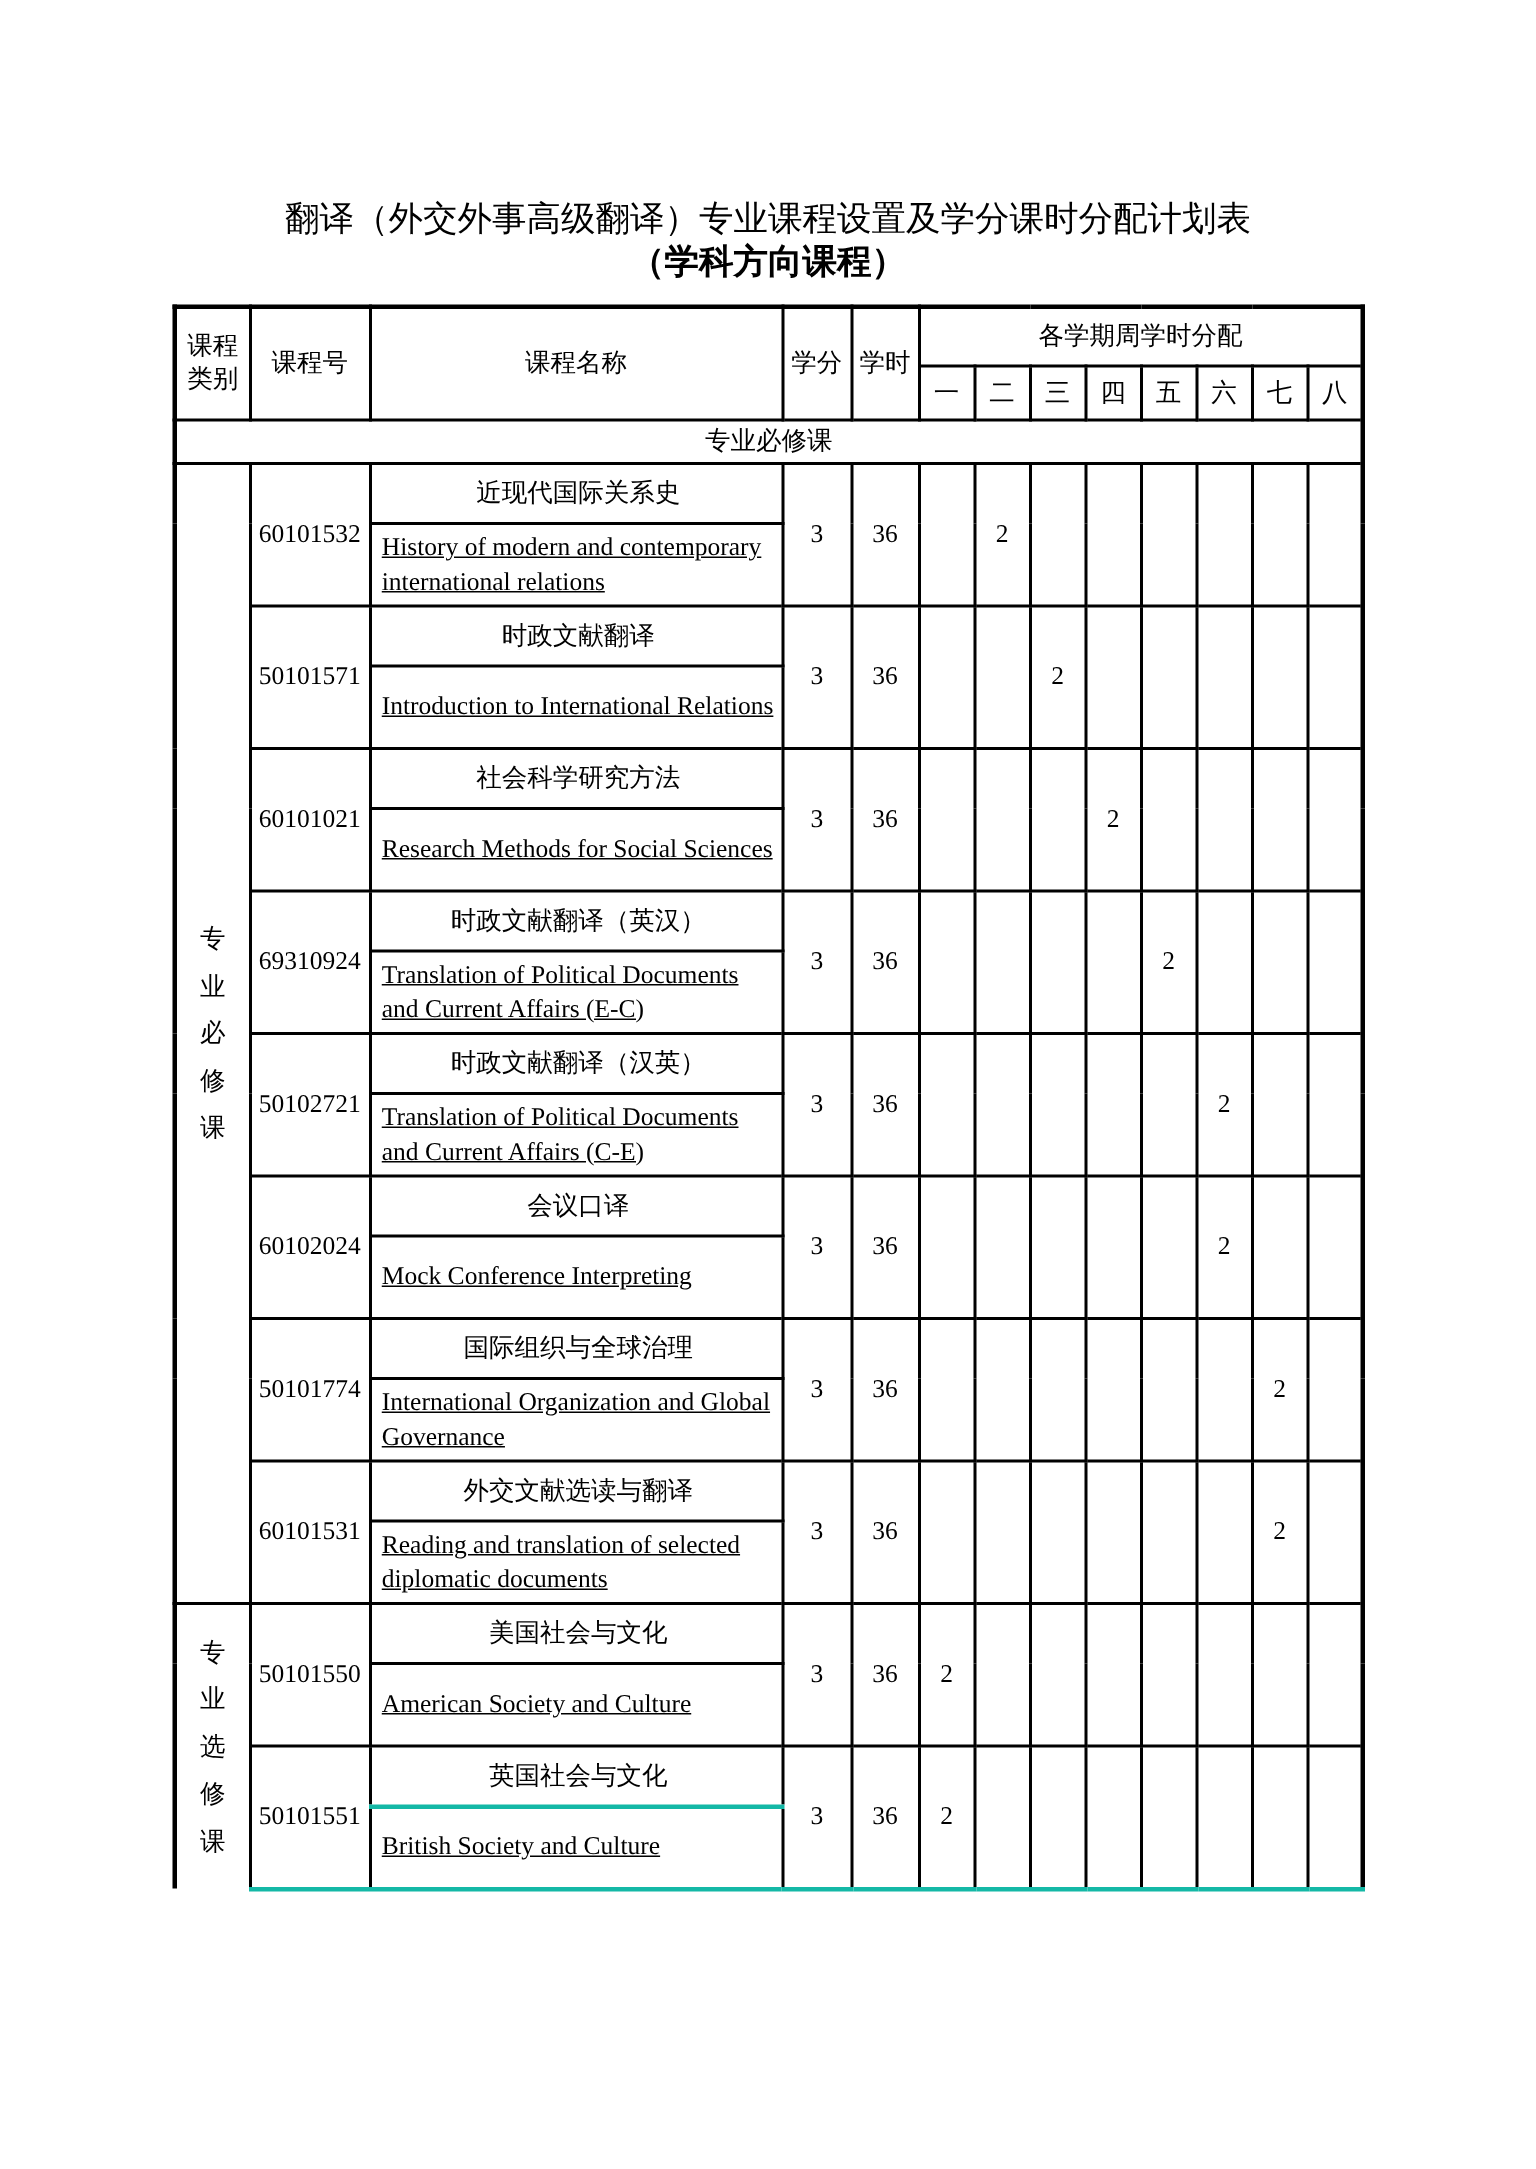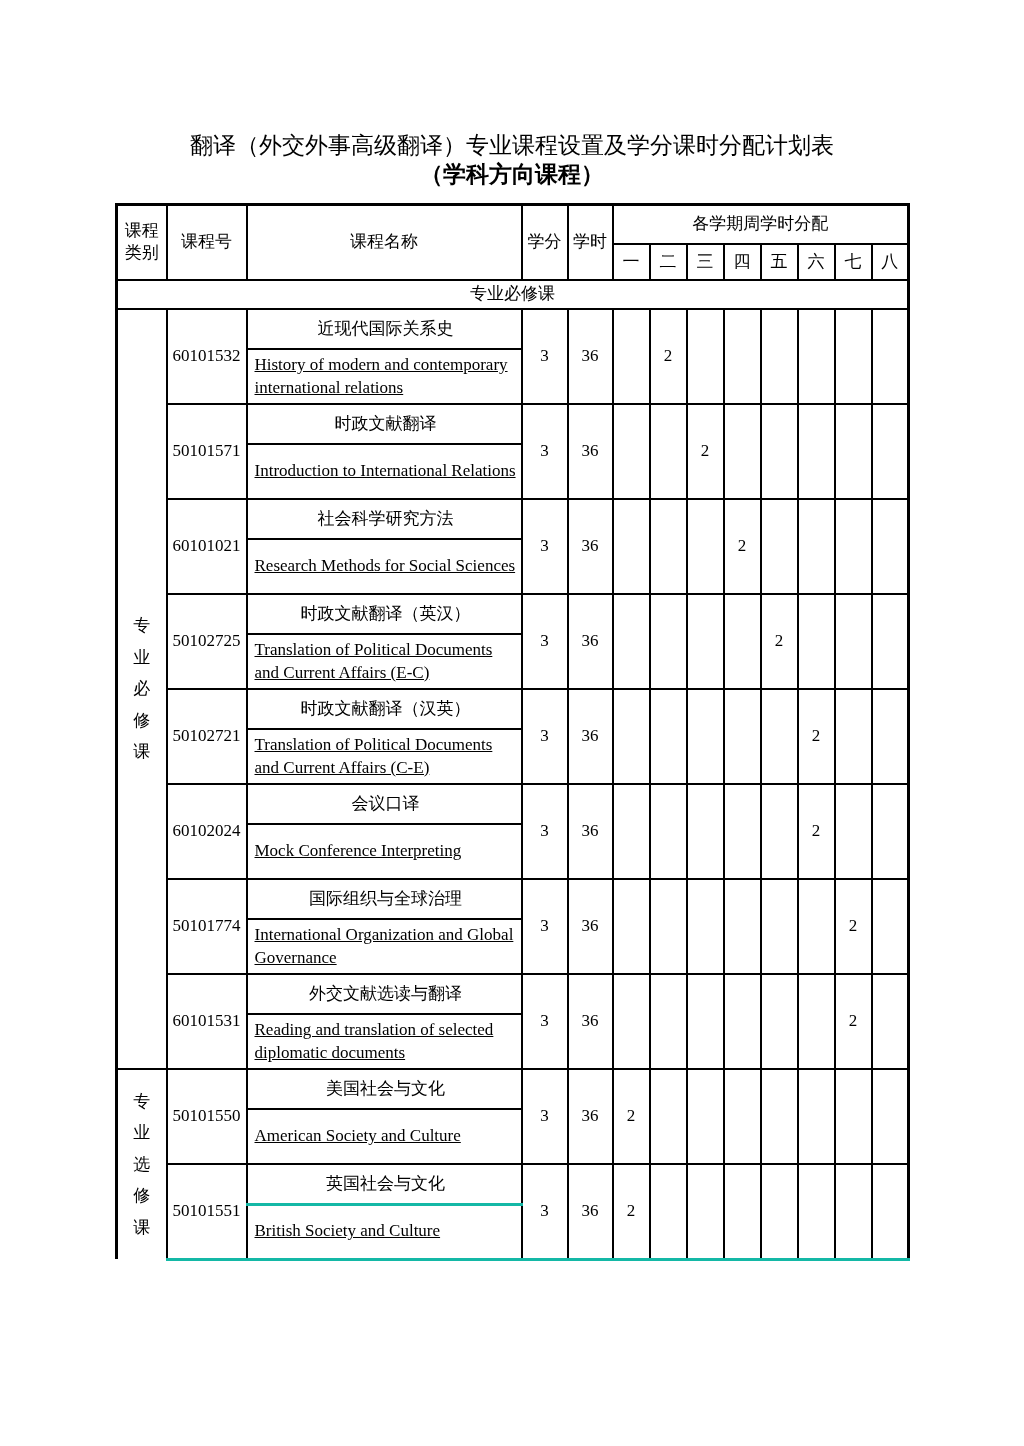--- a/index.html
+++ b/index.html
@@ -134,21 +134,21 @@
           <td class="sem-cell" rowspan="2">2</td>
           <td class="sem-cell" rowspan="2"></td>
           <td class="sem-cell" rowspan="2"></td>
           <td class="sem-cell" rowspan="2"></td>
           <td class="sem-cell" rowspan="2"></td>
         </tr>
         <tr>
           <td class="name-en">Research Methods for Social Sciences</td>
         </tr>
         <tr>
-          <td class="code-cell" rowspan="2">50102725</td>
+          <td class="code-cell" rowspan="2">69310924</td>
           <td class="name-zh">时政文献翻译（英汉）</td>
           <td class="num-cell" rowspan="2">3</td>
           <td class="num-cell" rowspan="2">36</td>
           <td class="sem-cell" rowspan="2"></td>
           <td class="sem-cell" rowspan="2"></td>
           <td class="sem-cell" rowspan="2"></td>
           <td class="sem-cell" rowspan="2"></td>
           <td class="sem-cell" rowspan="2">2</td>
           <td class="sem-cell" rowspan="2"></td>
           <td class="sem-cell" rowspan="2"></td>

